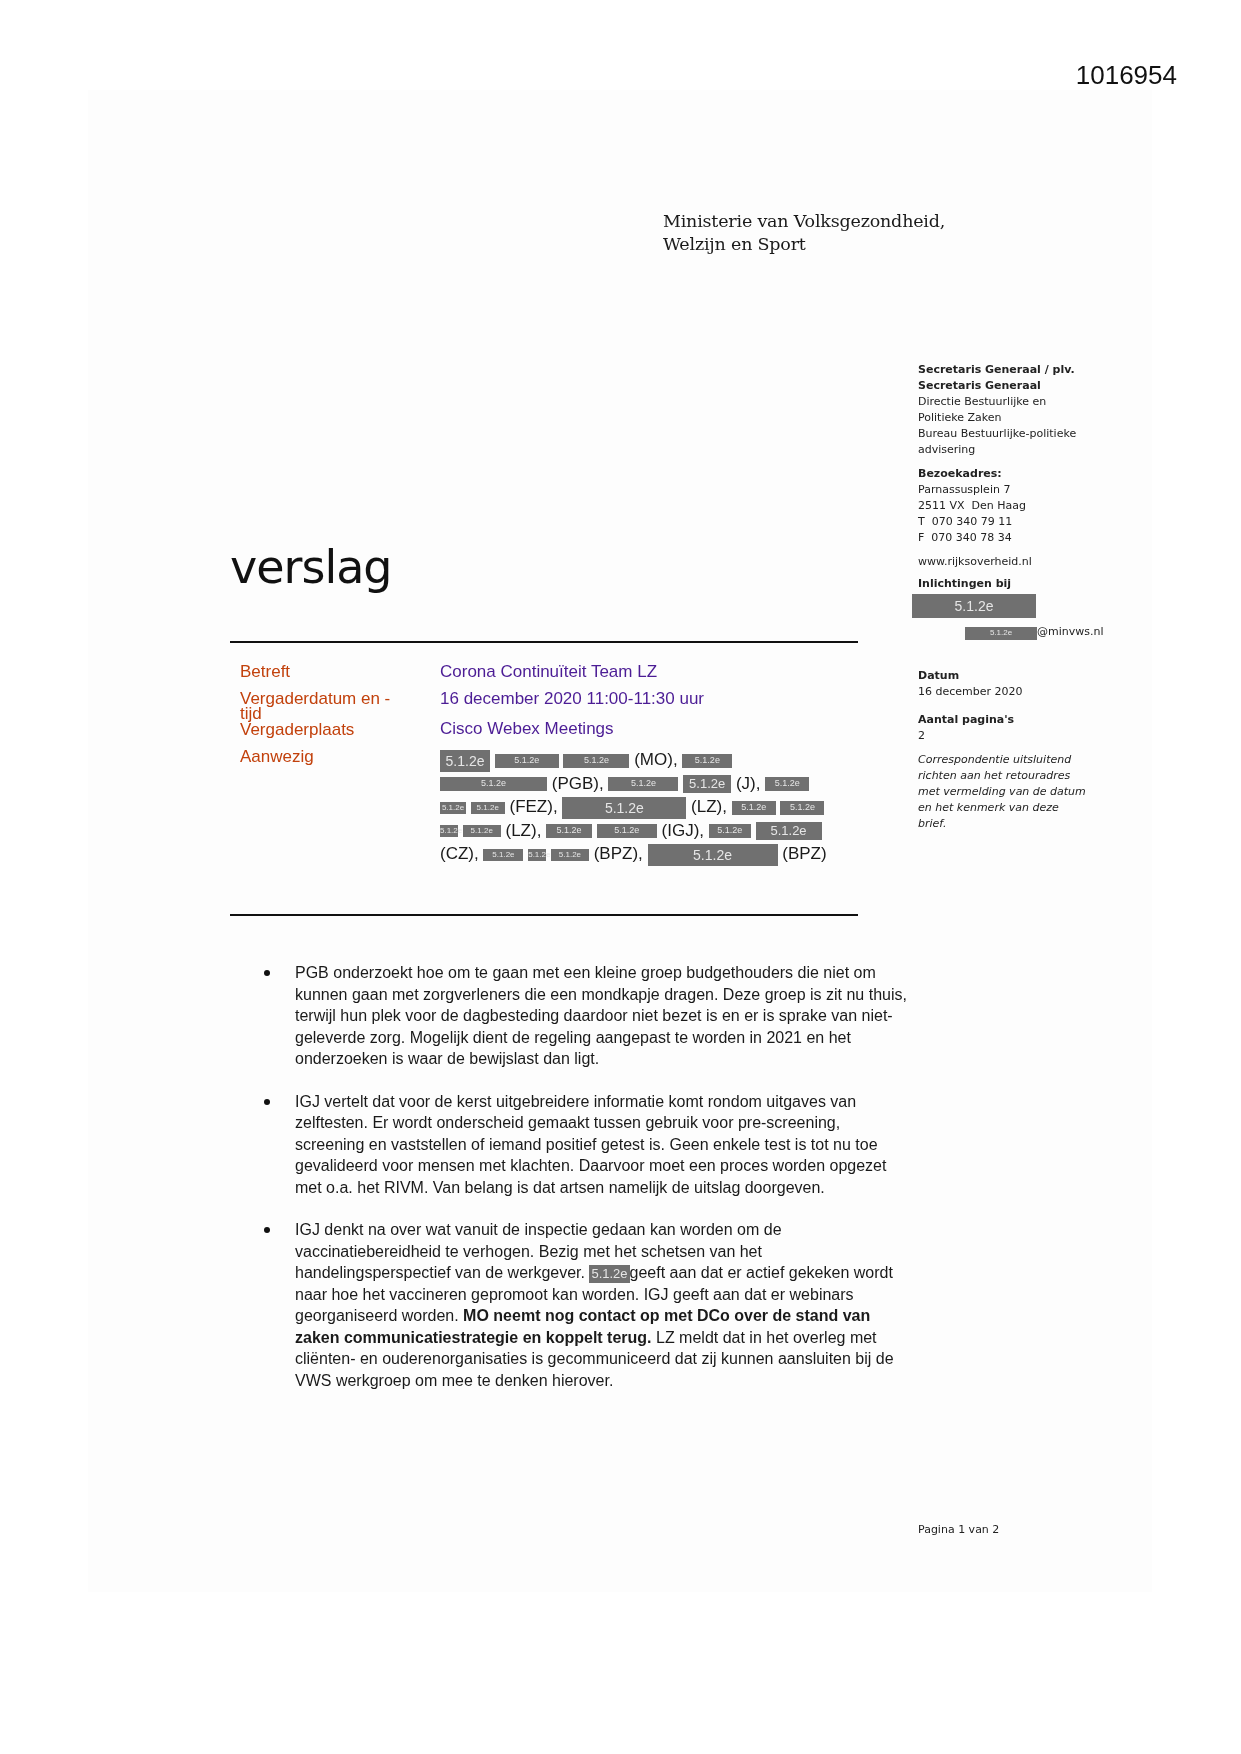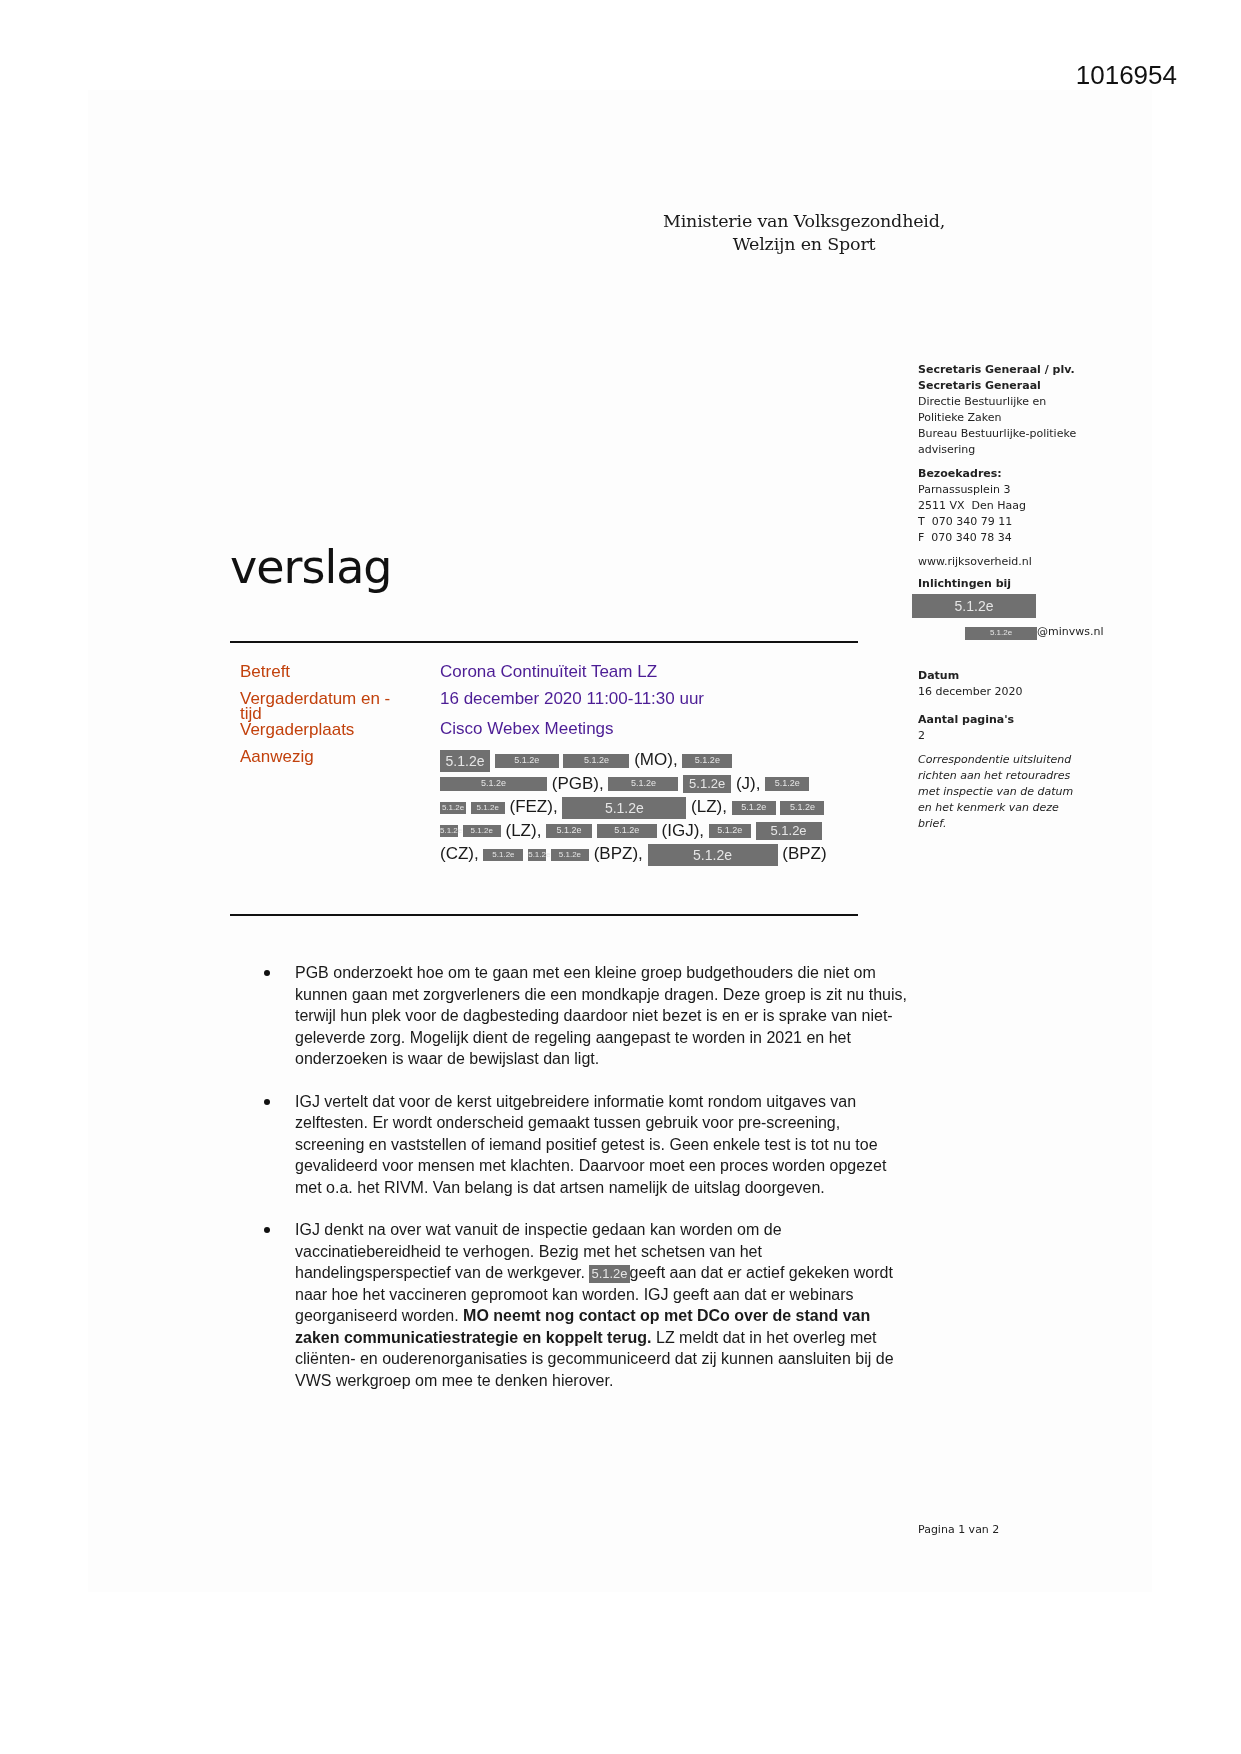--- a/index.html
+++ b/index.html
@@ -13,21 +13,20 @@
     background: #fdfdfd;
   }
   .doc-number {
     position: absolute; right: 64px; top: 60px;
     font-family: "Liberation Sans", sans-serif; font-size: 26px; color: #111;
   }
   .ministry {
     position: absolute; left: 663px; top: 210px;
     font-family: "DejaVu Serif", serif; font-size: 17.5px; line-height: 23px; color: #1a1a1a;
     letter-spacing: -0.2px;
-    text-align: center;
   }
   .doc-title {
     position: absolute; left: 230px; top: 540px;
     font-family: "DejaVu Sans", sans-serif; font-size: 46px; color: #111; letter-spacing: -1px;
   }
   .rule { position: absolute; left: 230px; width: 628px; height: 2px; background: #111; }
   .rule.top { top: 641px; }
   .rule.bottom { top: 914px; }
 
   .meta-label {
@@ -158,21 +157,21 @@
 
 <div class="sidebar">
   <div class="b">Secretaris Generaal / plv.</div>
   <div class="b">Secretaris Generaal</div>
   <div>Directie Bestuurlijke en</div>
   <div>Politieke Zaken</div>
   <div>Bureau Bestuurlijke-politieke</div>
   <div>advisering</div>
   <div class="gap"></div>
   <div class="b">Bezoekadres:</div>
-  <div>Parnassusplein 3</div>
+  <div>Parnassusplein 7</div>
   <div style="white-space:pre;">2511 VX  Den Haag</div>
   <div style="white-space:pre;">T  070 340 79 11</div>
   <div style="white-space:pre;">F  070 340 78 34</div>
   <div class="gap"></div>
   <div>www.rijksoverheid.nl</div>
   <div style="height:6px;"></div>
   <div class="b">Inlichtingen bij</div>
   <div style="margin-left:-6px; margin-top:2px;">
     <span class="redact" style="width:124px; height:24px; font-size:14px; padding-top:5px;">5.1.2e</span>
   </div>
@@ -181,21 +180,21 @@
   </div>
   <div style="height:28px;"></div>
   <div class="b">Datum</div>
   <div>16 december 2020</div>
   <div style="height:12px;"></div>
   <div class="b">Aantal pagina's</div>
   <div>2</div>
   <div style="height:8px;"></div>
   <div class="it">Correspondentie uitsluitend</div>
   <div class="it">richten aan het retouradres</div>
-  <div class="it">met inspectie van de datum</div>
+  <div class="it">met vermelding van de datum</div>
   <div class="it">en het kenmerk van deze</div>
   <div class="it">brief.</div>
 </div>
 
 <div class="bullets">
   <div class="bullet">
     <span class="dot"></span>
     <span>PGB onderzoekt hoe om te gaan met een kleine groep budgethouders die niet om kunnen gaan met zorgverleners die een mondkapje dragen. Deze groep is zit nu thuis, terwijl hun plek voor de dagbesteding daardoor niet bezet is en er is sprake van niet-geleverde zorg. Mogelijk dient de regeling aangepast te worden in 2021 en het onderzoeken is waar de bewijslast dan ligt.</span>
   </div>
   <div class="bullet">

